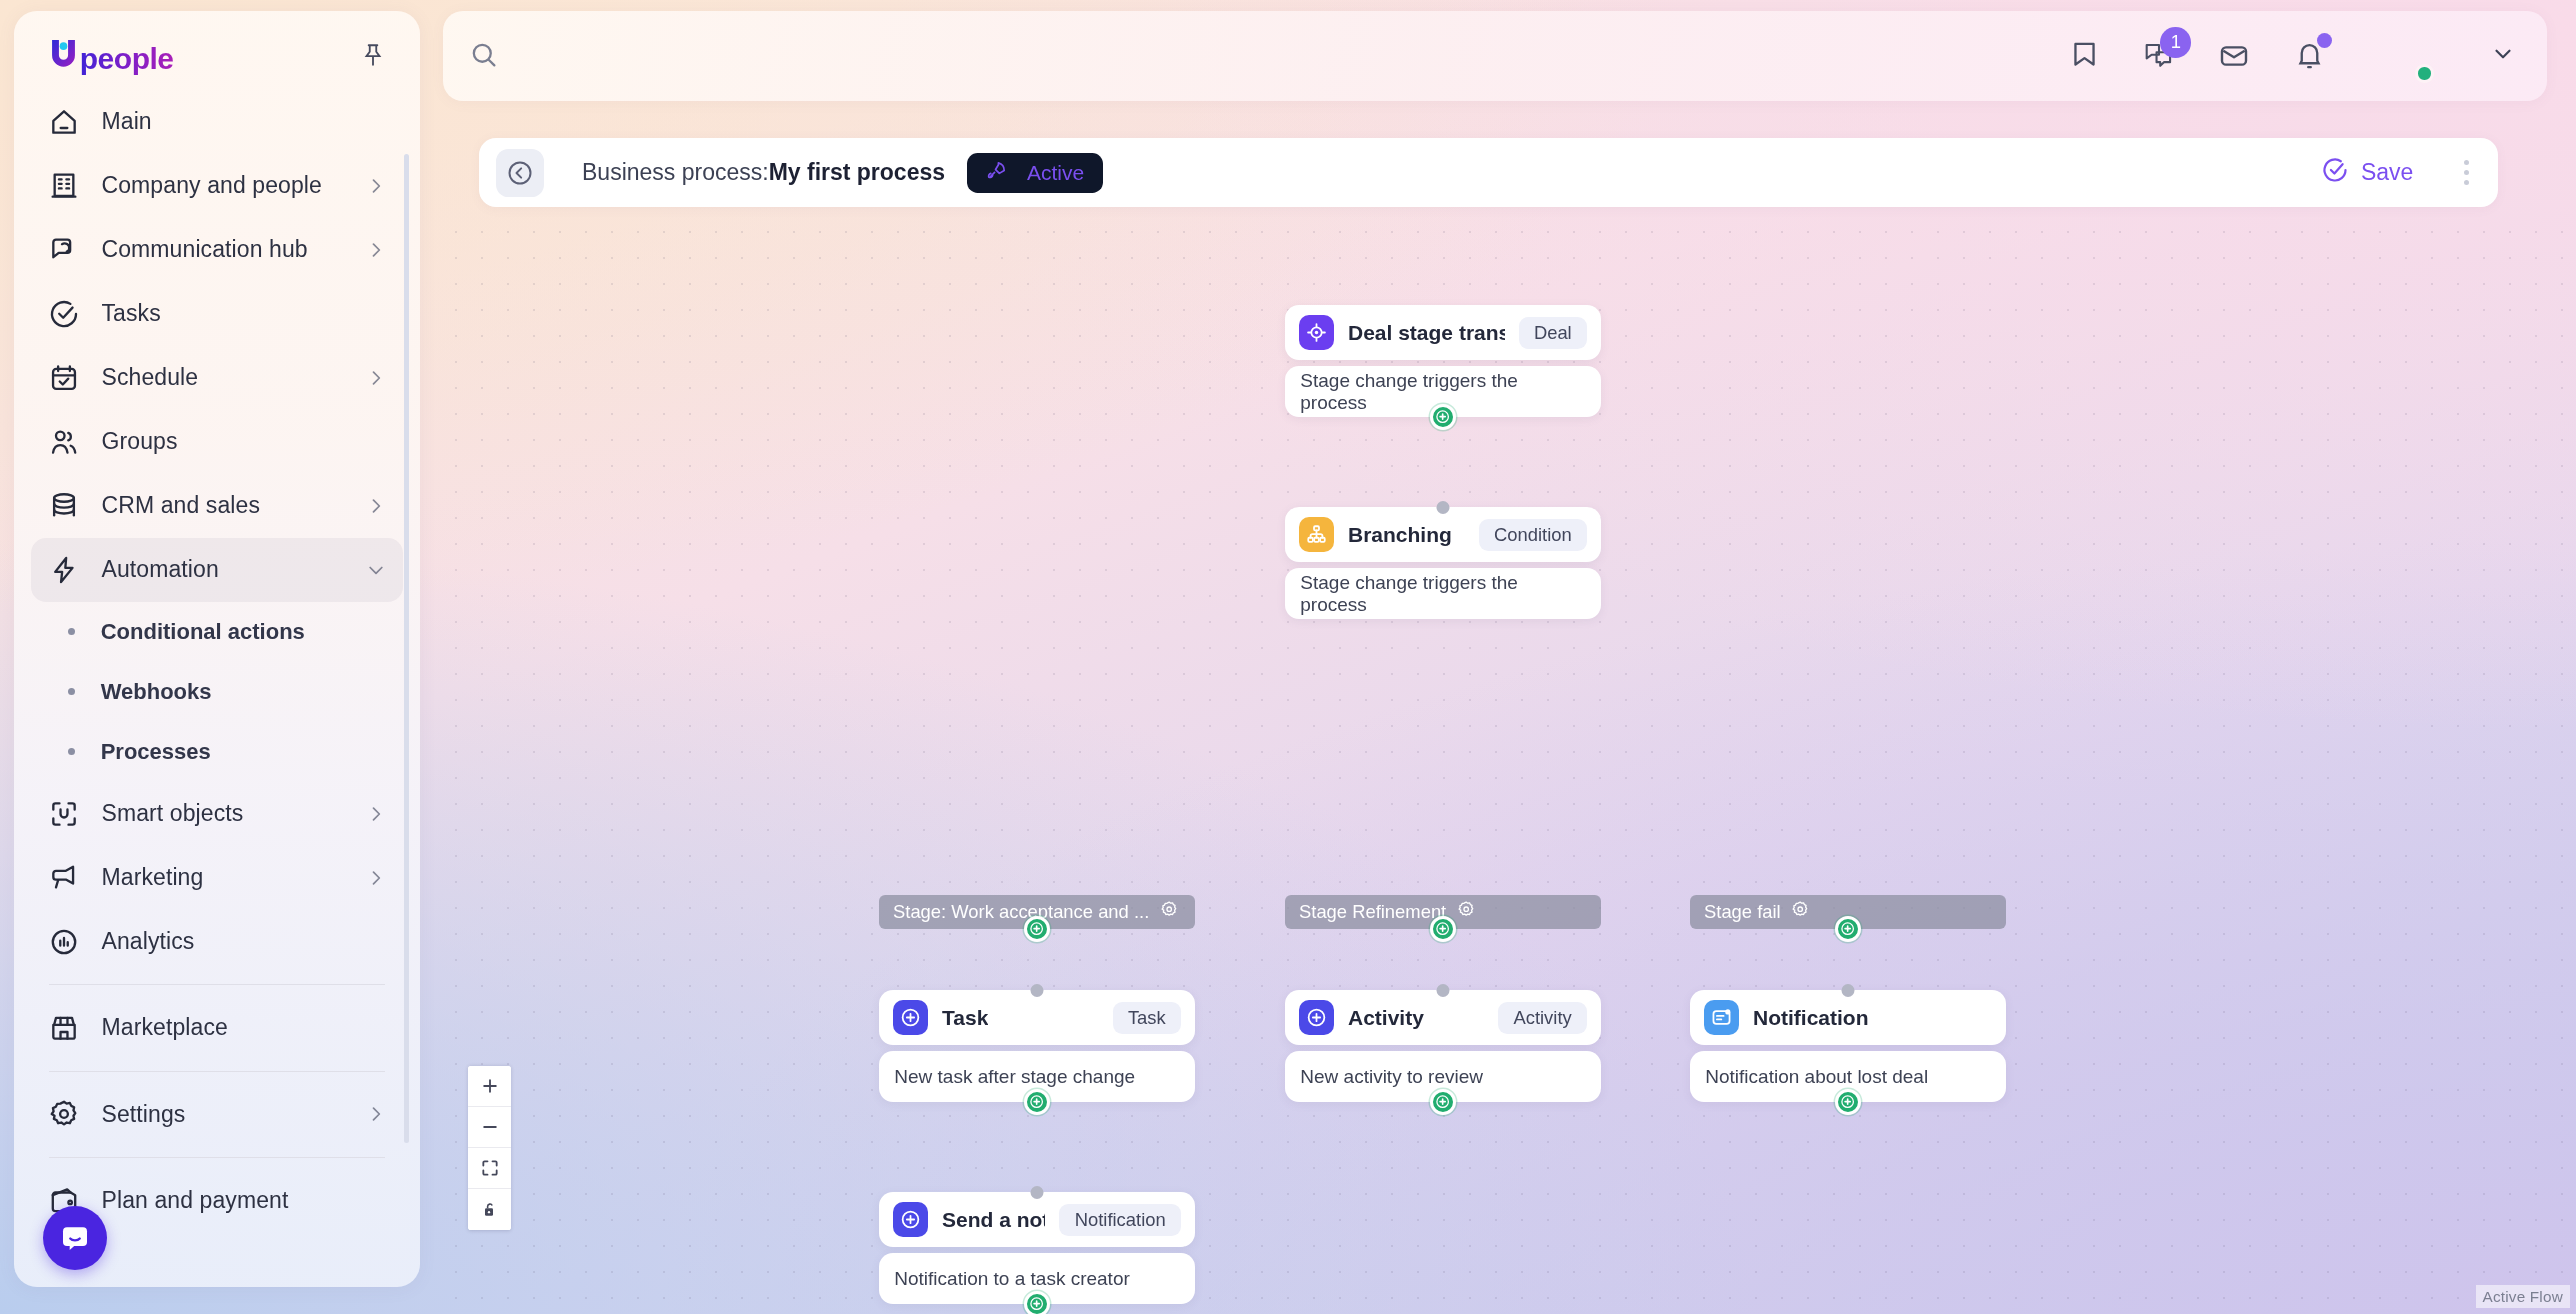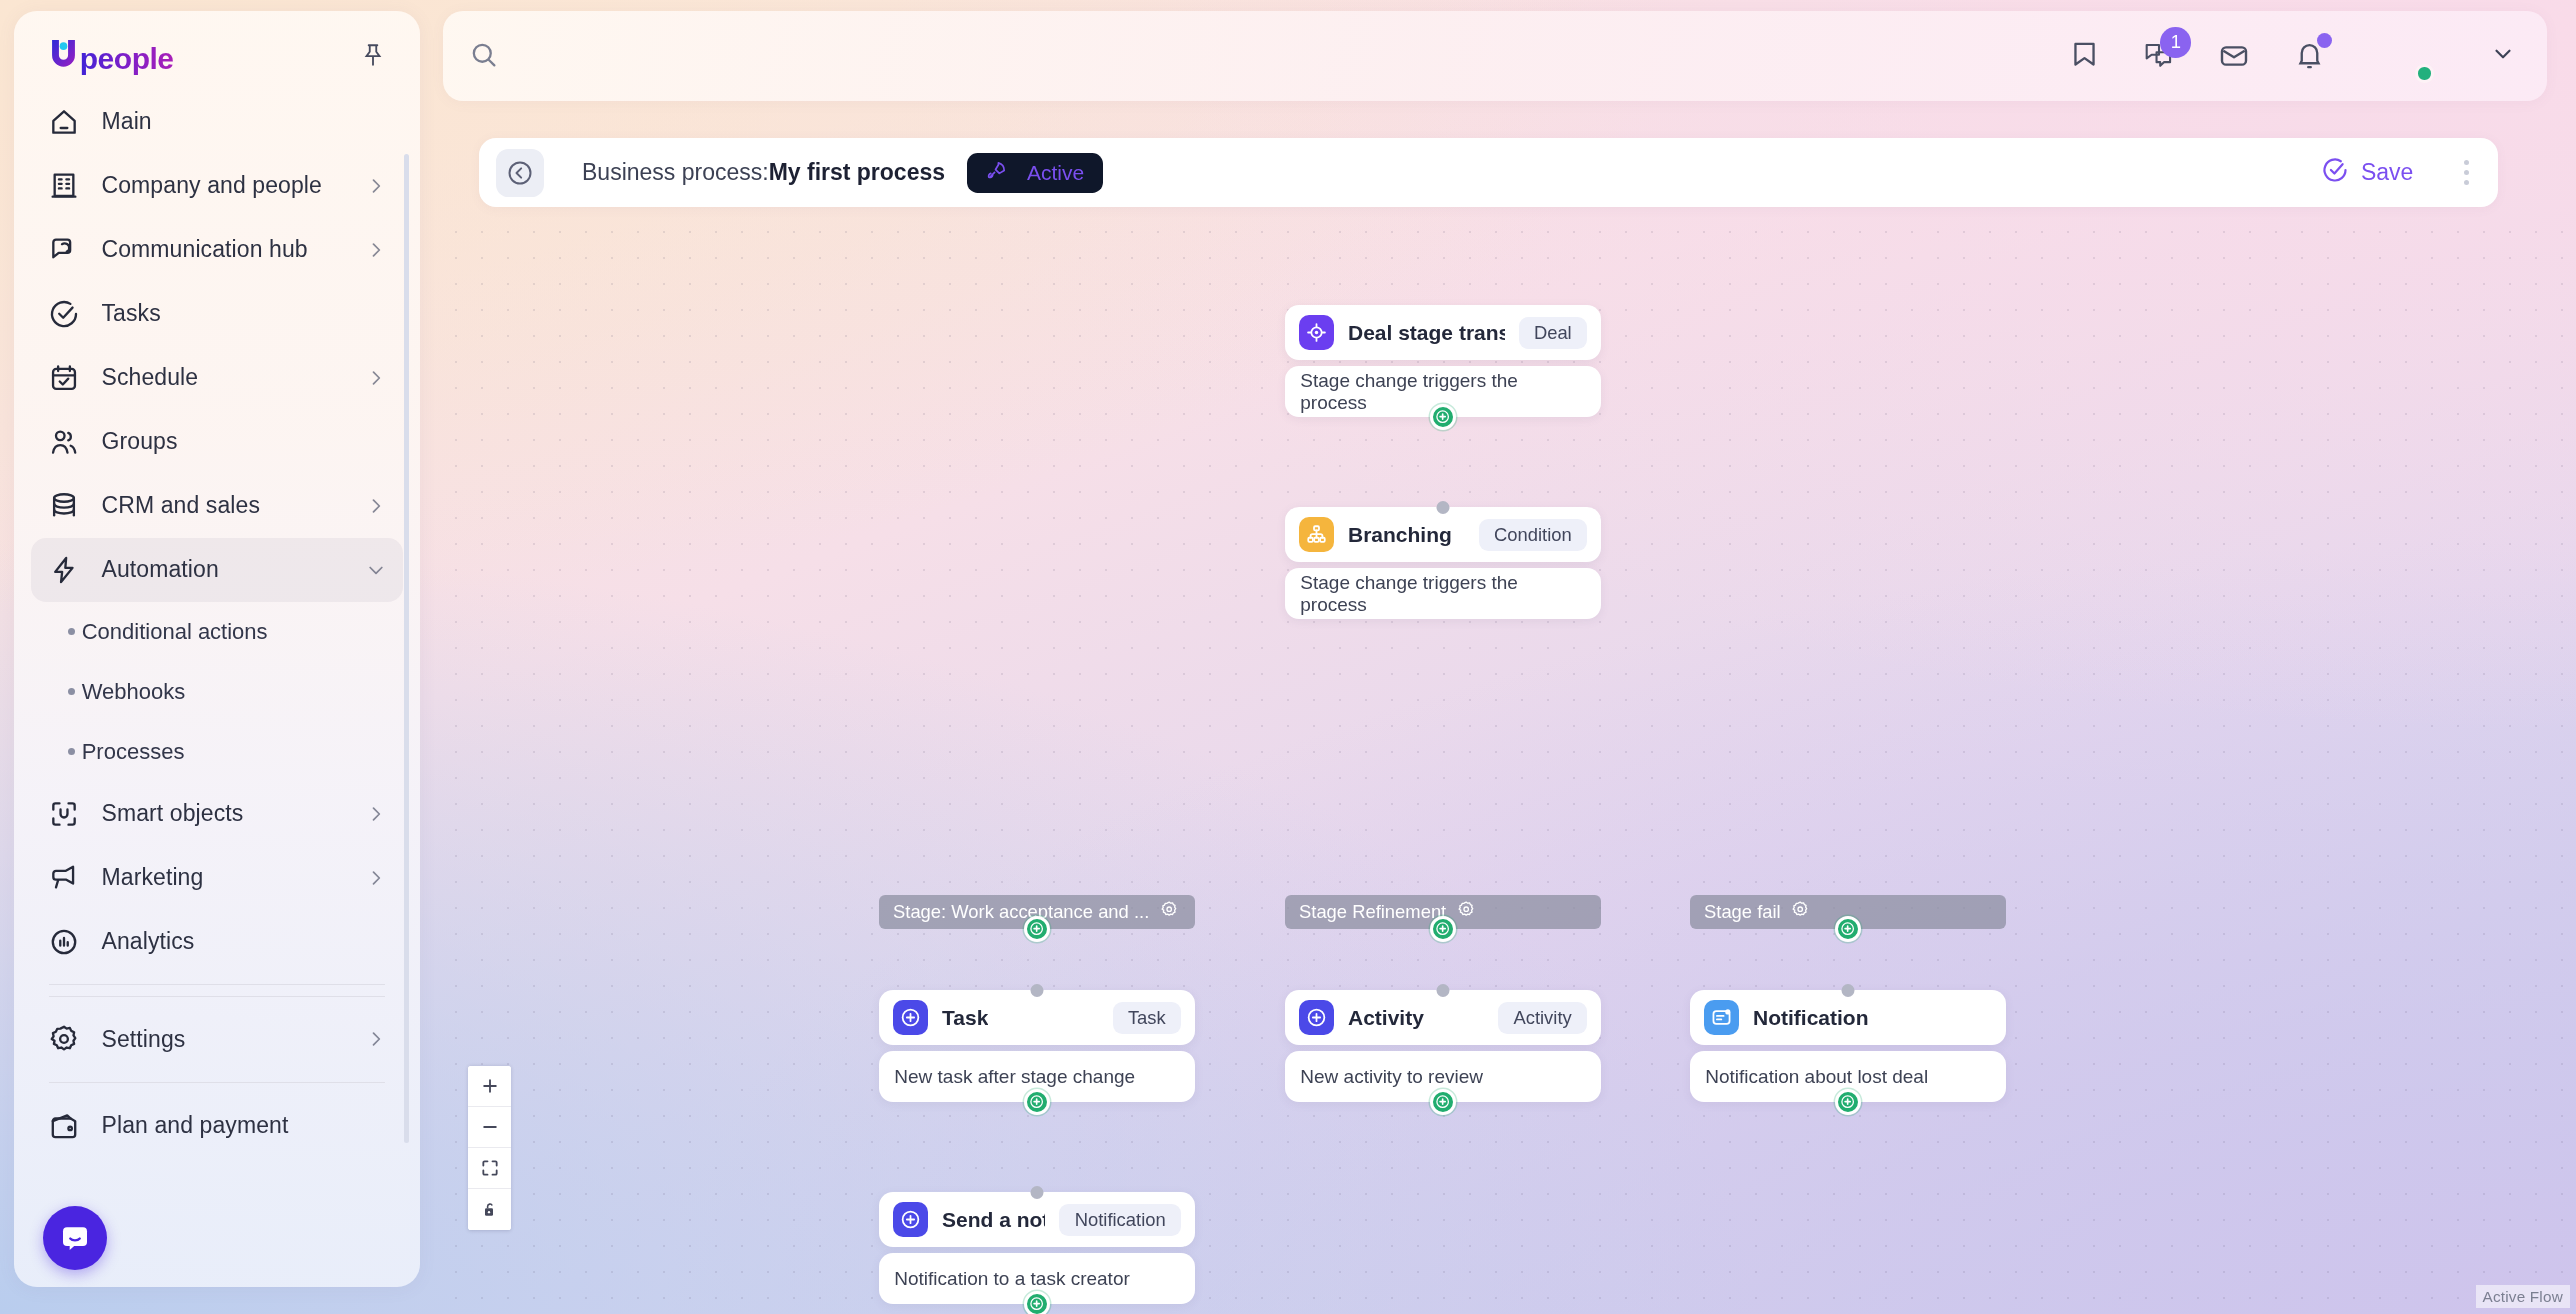--- a/index.html
+++ b/index.html
@@ -53,22 +53,22 @@
     display: flex; align-items: center; gap: 21.5px;
     height: 64px; margin: 0 17px; padding: 0 17px;
     border-radius: 15.3px; cursor: pointer;
   }
   .nav-item.active { background: rgba(120,110,140,.085); }
   .nav-ico { width: 32px; height: 32px; flex: 0 0 32px; display: flex; align-items: center; justify-content: center; }
   .nav-label { font-size: 23px; color: #2d3142; flex: 1; letter-spacing: 0.1px; }
   .nav-chev { width: 20px; height: 20px; opacity: .72; }
 
   .sub-item {
-    display: flex; align-items: center; gap: 7px;
-    height: 60px; margin: 0 17px; padding: 0 26px; cursor: pointer;
+    display: flex; align-items: center; gap: 26px;
+    height: 60px; margin: 0 17px; padding: 0 26px; cursor: pointer; font-weight: bold;
   }
   .sub-dot { width: 7px; height: 7px; border-radius: 50%; background: #8b8fa3; flex: 0 0 7px; margin-left: 10.7px; }
   .sub-label { font-size: 22px; color: #32364a; }
 
   .sb-div { height: 0.8px; background: #dfdfe8; margin: 10.7px 35px; }
 
   
   #intercom {
     position: absolute; left: 29px; bottom: 17px;
     width: 64px; height: 64px; border-radius: 50%;
@@ -376,20 +376,31 @@
         <div class="nav-item">
           <span class="nav-ico">
             <svg width="32" height="32" viewBox="0 0 24 24" fill="none" stroke="#262a3a" stroke-width="1.75" stroke-linecap="round" stroke-linejoin="round">
               <circle cx="12" cy="12" r="8.4"></circle>
               <path d="M9.2 14.6V11M12 14.6V9M14.8 14.6v-2.4"></path>
             </svg>
           </span>
           <span class="nav-label">Analytics</span>
         </div>
         <div class="sb-div"></div>
+        <div class="nav-item">
+          <span class="nav-ico">
+            <svg width="32" height="32" viewBox="0 0 24 24" fill="none" stroke="#262a3a" stroke-width="1.75" stroke-linecap="round" stroke-linejoin="round">
+              <path d="M4 9.6h16v9.6A1.2 1.2 0 0 1 18.8 20H5.2A1.2 1.2 0 0 1 4 18.8z"></path>
+              <path d="M4.6 9.6 6 4.4h12l1.4 5.2"></path>
+              <path d="M9.4 20v-5h5.2v5"></path>
+              <path d="M9.4 4.4v5.2M14.6 4.4v5.2"></path>
+            </svg>
+          </span>
+          <span class="nav-label">Marketplace</span>
+        </div>
         <div class="sb-div"></div>
         <div class="nav-item">
           <span class="nav-ico">
             <svg width="32" height="32" viewBox="0 0 24 24" fill="none" stroke="#262a3a" stroke-width="1.75" stroke-linecap="round" stroke-linejoin="round">
               <path d="M12 2.8l2 1.4 2.4-.5 1 2.2 2.2 1-.5 2.4 1.4 2-1.4 2 .5 2.4-2.2 1-1 2.2-2.4-.5-2 1.4-2-1.4-2.4.5-1-2.2-2.2-1 .5-2.4L2.8 12l1.4-2-.5-2.4 2.2-1 1-2.2L9.3 4.2z"></path>
               <circle cx="12" cy="12" r="2.9"></circle>
             </svg>
           </span>
           <span class="nav-label">Settings</span>
           <svg class="nav-chev" viewBox="0 0 24 24" fill="none" stroke="#5a5e72" stroke-width="2.1" stroke-linecap="round" stroke-linejoin="round">

